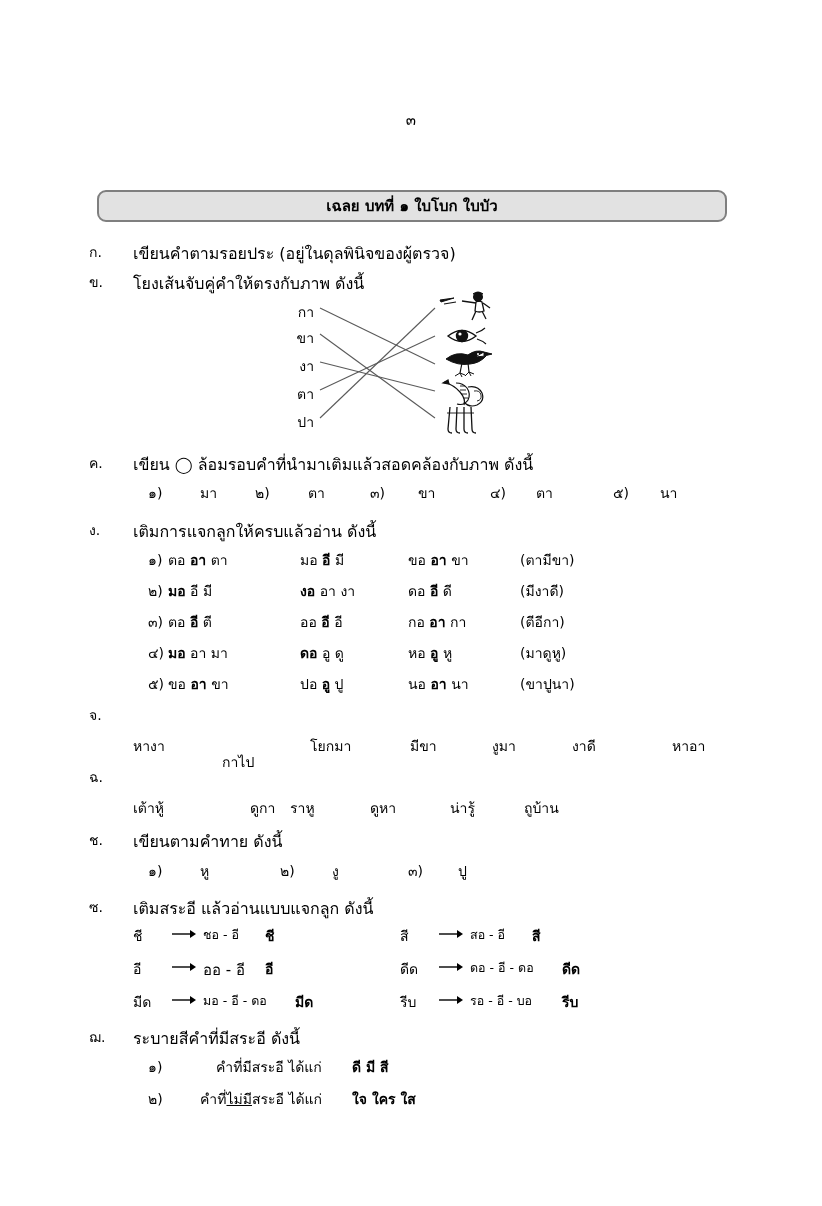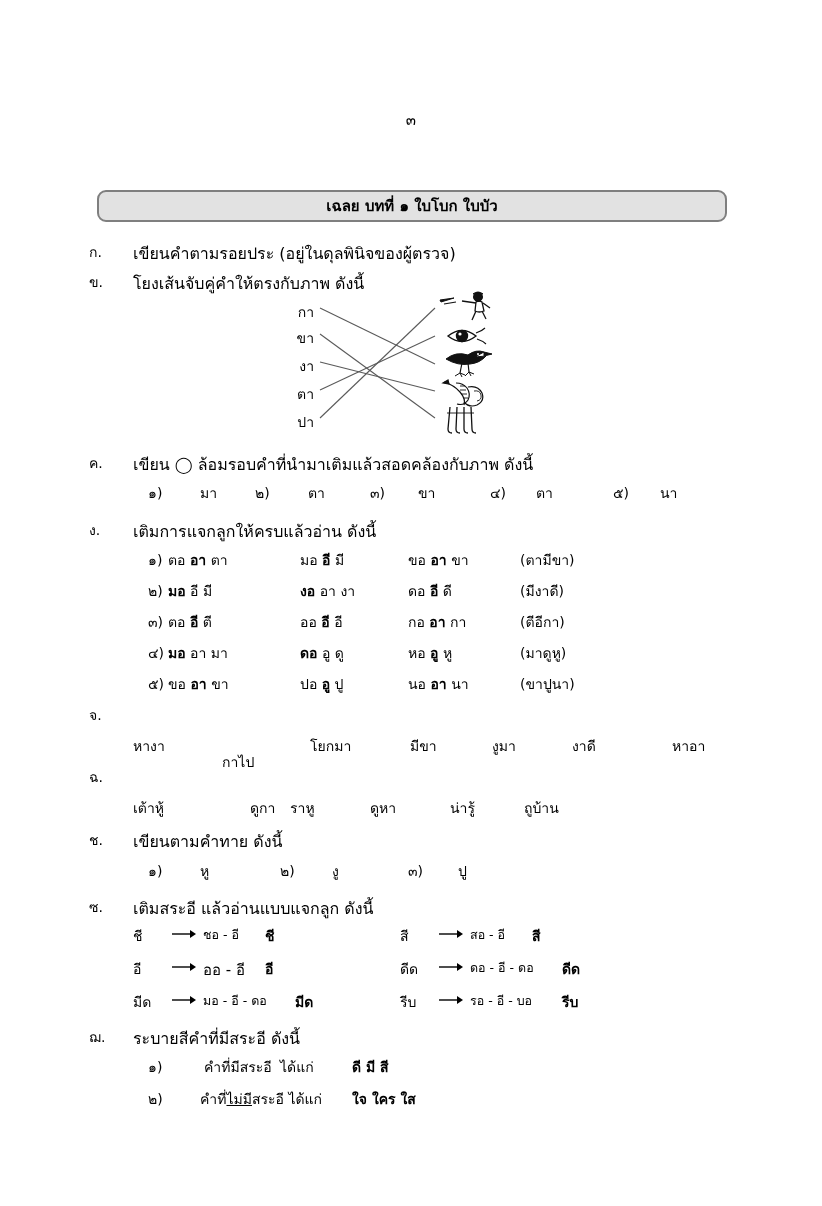--- a/index.html
+++ b/index.html
@@ -334,20 +334,20 @@
           <path d="M19 3 L25 7 L19 11 Z" fill="#000"></path>
         </svg></div>
       <div class="cell" style="left: 470px; top: 991px; font-size: 12.5px;">รอ - อี - บอ</div>
       <div class="cell" style="left: 562px; top: 991px; font-weight: bold;">รีบ</div>
     </div>
 
   <div class="sec-label" style="left:89px; top:1026px;">ฌ.</div>
   <div class="sec-head" style="left:133px; top:1026px;">ระบายสีคำที่มีสระอี ดังนี้</div>
   <div id="cho3-rows">
       <div class="num" style="left: 148px; top: 1056px;">๑)</div>
-      <div class="cell" style="left: 204px; top: 1056px; font-family: Liberation Mono, monospace;">คำที่มีสระอี ได้แก่</div>
+      <div class="cell" style="left: 216px; top: 1056px;">คำที่มีสระอี ได้แก่</div>
       <div class="cell" style="left: 352px; top: 1056px; font-weight: bold;">ดี  มี  สี</div>
       <div class="num" style="left: 148px; top: 1088px;">๒)</div>
       <div class="cell" style="left: 200px; top: 1088px;"><span>คำที่</span><span class="u">ไม่มี</span><span>สระอี ได้แก่</span></div>
       <div class="cell" style="left: 352px; top: 1088px; font-weight: bold;">ใจ  ใคร  ใส</div>
     </div>
 
 </div>
 
 </body></html>

